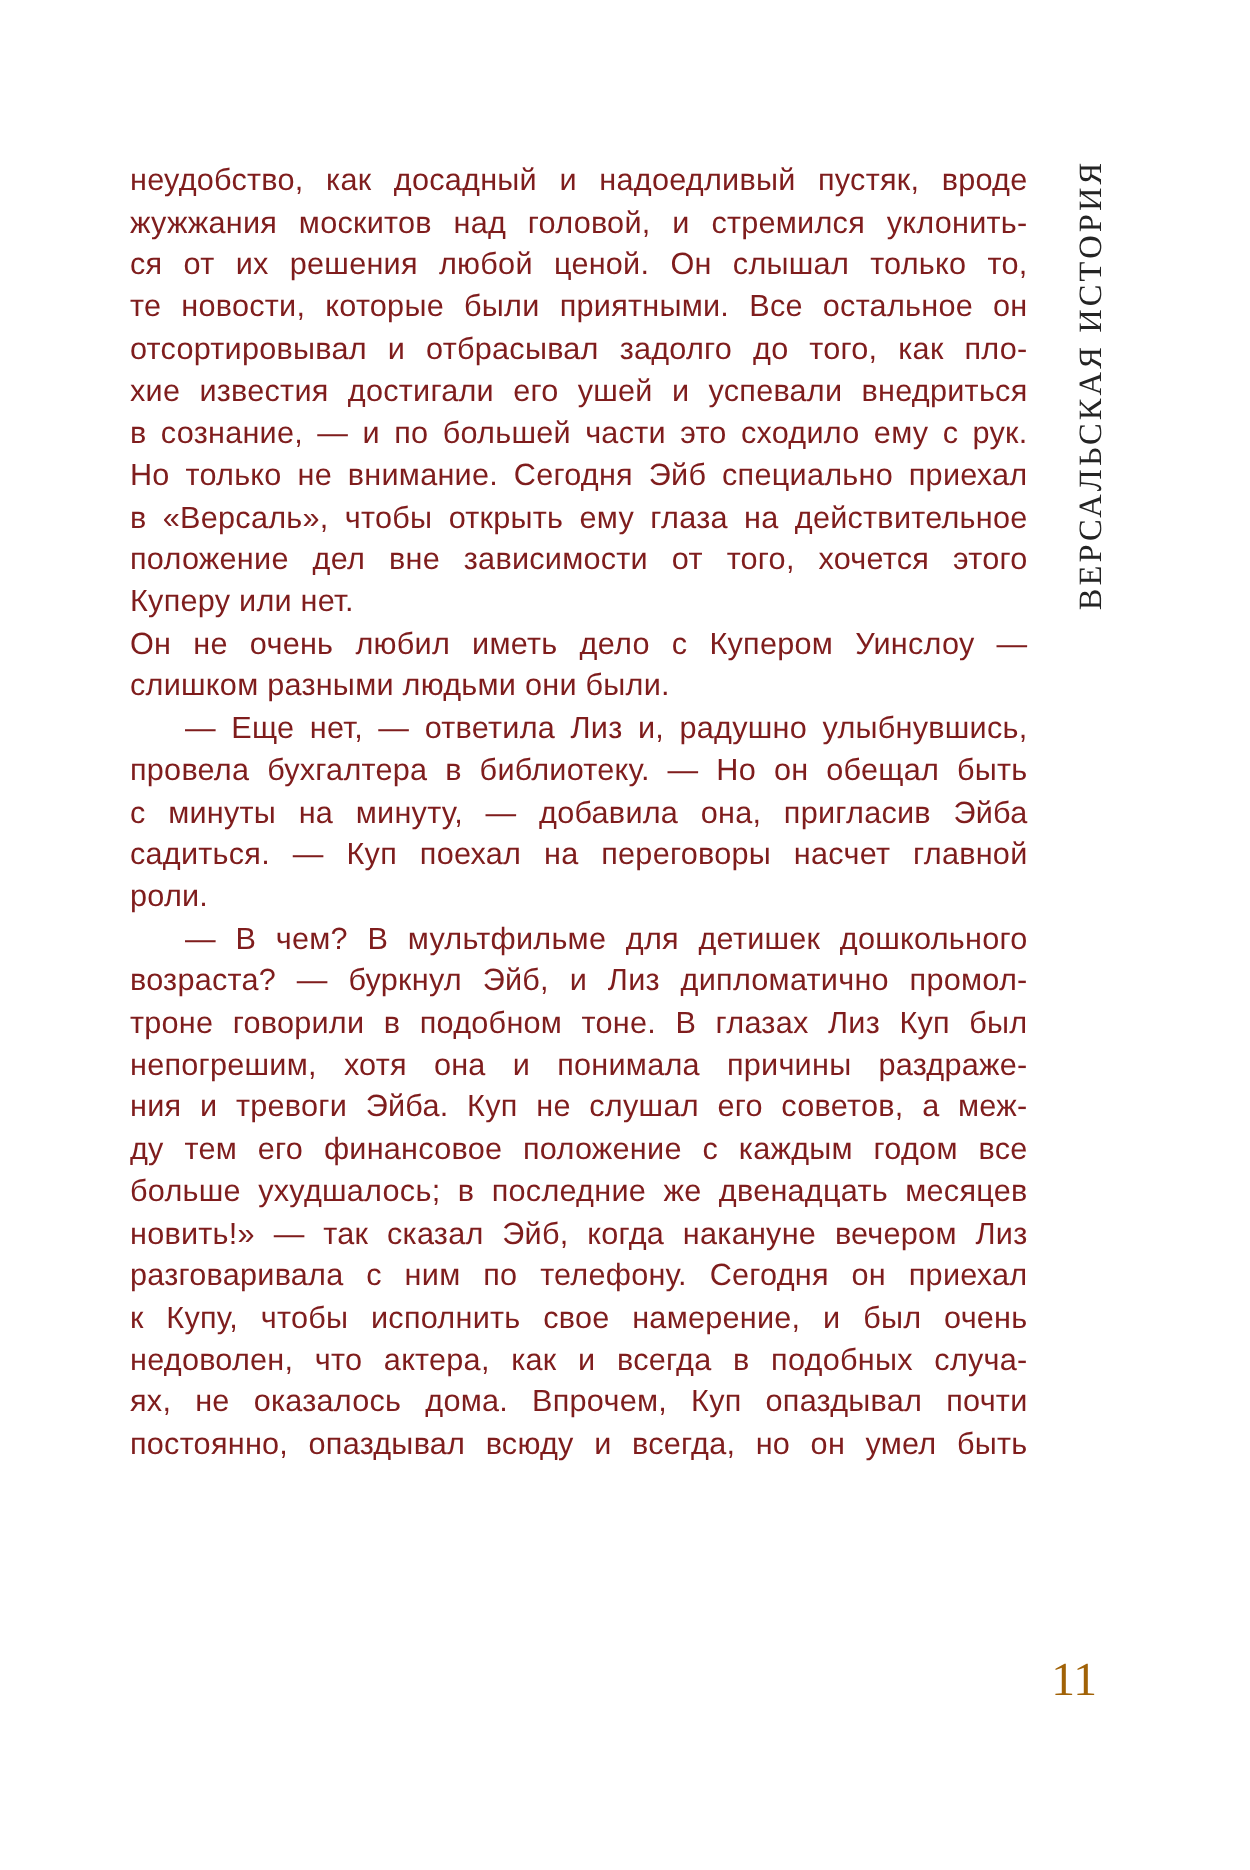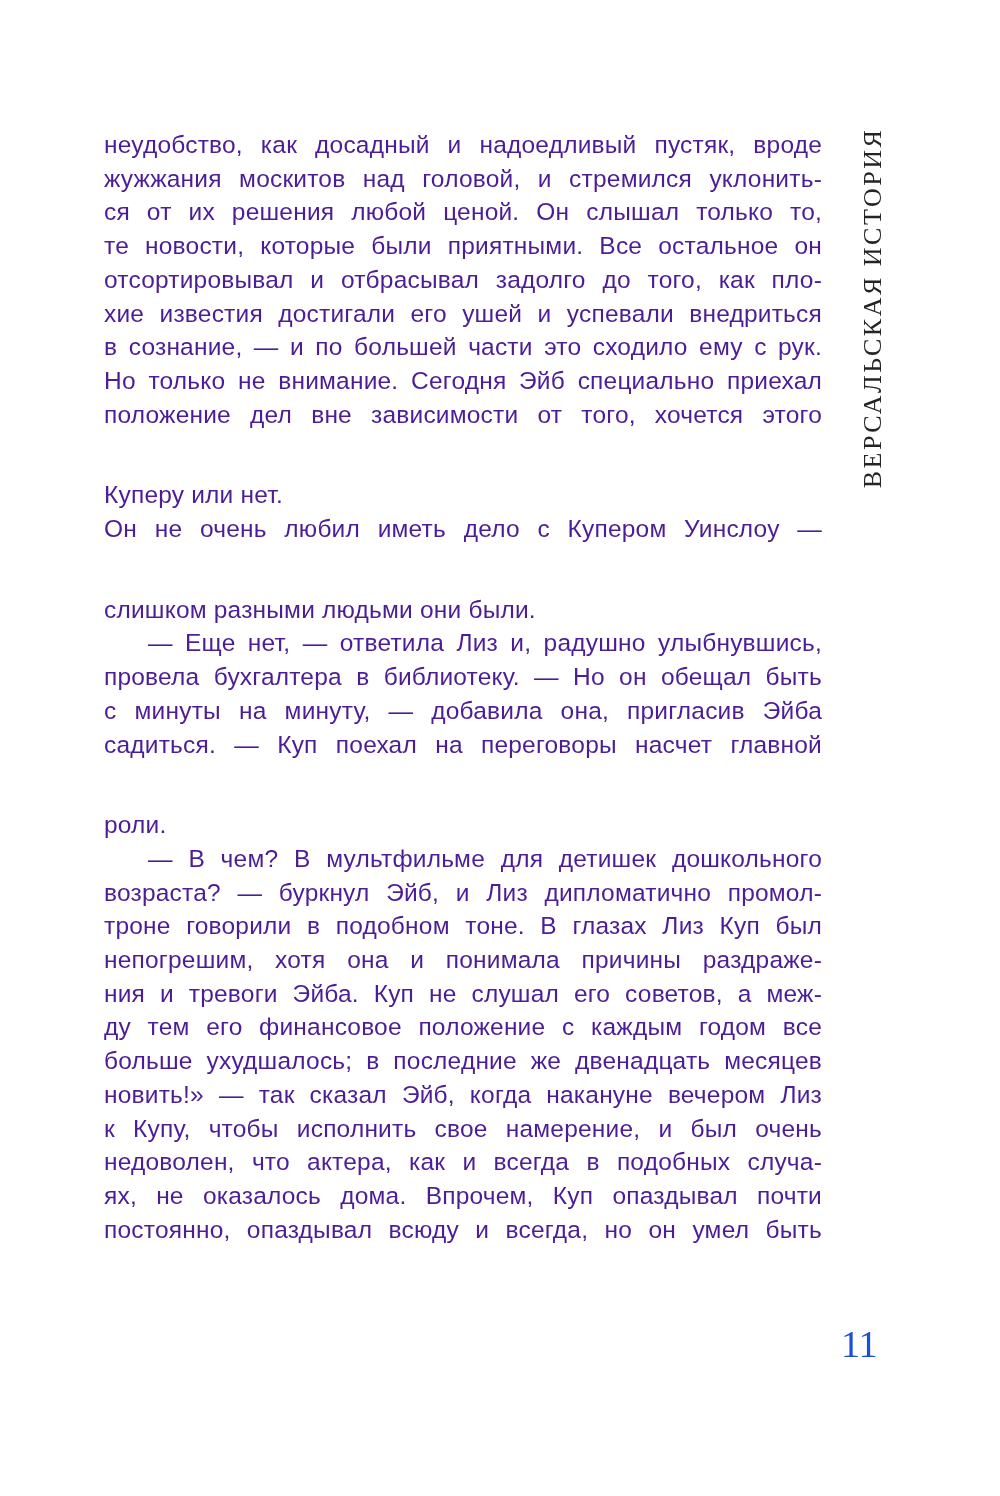--- a/index.html
+++ b/index.html
@@ -13,35 +13,34 @@
     height: 1496px;
     background: #ffffff;
     overflow: hidden;
     font-family: "Liberation Sans", sans-serif;
   }
   .text-block {
     position: absolute;
     left: 104px;
     top: 128px;
     width: 718px;
-    color: #4c1d95;
+    color: #7f1d1d;
     font-size: 24.5px;
     line-height: 33.7px;
     font-weight: 400;
     letter-spacing: 0.2px;
   }
   .para { margin: 0; }
   .line {
     text-align: justify;
     text-align-last: justify;
     white-space: normal;
   }
   .line.last {
     text-align-last: left;
-    margin-top: 47px;
   }
   .line.first-indent {
     padding-left: 44px;
   }
   .running-title {
     position: absolute;
     left: 873px;
     top: 308px;
     transform: translate(-50%, -50%) rotate(-90deg);
     white-space: nowrap;
@@ -49,39 +48,40 @@
     font-size: 26px;
     letter-spacing: 2.5px;
     color: #242424;
   }
   .page-number {
     position: absolute;
     left: 841px;
     top: 1322px;
     font-family: "Liberation Serif", serif;
     font-size: 38px;
-    color: #1d4ed8;
+    color: #a16207;
   }
 </style>
 </head>
 <body>
 
 <div class="page">
   <div class="running-title">ВЕРСАЛЬСКАЯ ИСТОРИЯ</div>
 
   <div class="text-block">
       <div class="para">
         <div class="line">неудобство, как досадный и надоедливый пустяк, вроде</div>
         <div class="line">жужжания москитов над головой, и стремился уклонить-</div>
         <div class="line">ся от их решения любой ценой. Он слышал только то,</div>
         <div class="line">те новости, которые были приятными. Все остальное он</div>
         <div class="line">отсортировывал и отбрасывал задолго до того, как пло-</div>
         <div class="line">хие известия достигали его ушей и успевали внедриться</div>
         <div class="line">в сознание, — и по большей части это сходило ему с рук.</div>
         <div class="line">Но только не внимание. Сегодня Эйб специально приехал</div>
+        <div class="line">в «Версаль», чтобы открыть ему глаза на действительное</div>
         <div class="line">положение дел вне зависимости от того, хочется этого</div>
         <div class="line last">Куперу или нет.</div>
       </div>
       <div class="para">
         <div class="line">Он не очень любил иметь дело с Купером Уинслоу —</div>
         <div class="line last">слишком разными людьми они были.</div>
       </div>
       <div class="para">
         <div class="line first-indent">— Еще нет, — ответила Лиз и, радушно улыбнувшись,</div>
         <div class="line">провела бухгалтера в библиотеку. — Но он обещал быть</div>
@@ -91,20 +91,21 @@
       </div>
       <div class="para">
         <div class="line first-indent">— В чем? В мультфильме для детишек дошкольного</div>
         <div class="line">возраста? — буркнул Эйб, и Лиз дипломатично промол-</div>
         <div class="line">троне говорили в подобном тоне. В глазах Лиз Куп был</div>
         <div class="line">непогрешим, хотя она и понимала причины раздраже-</div>
         <div class="line">ния и тревоги Эйба. Куп не слушал его советов, а меж-</div>
         <div class="line">ду тем его финансовое положение с каждым годом все</div>
         <div class="line">больше ухудшалось; в последние же двенадцать месяцев</div>
         <div class="line">новить!» — так сказал Эйб, когда накануне вечером Лиз</div>
+        <div class="line">разговаривала с ним по телефону. Сегодня он приехал</div>
         <div class="line">к Купу, чтобы исполнить свое намерение, и был очень</div>
         <div class="line">недоволен, что актера, как и всегда в подобных случа-</div>
         <div class="line">ях, не оказалось дома. Впрочем, Куп опаздывал почти</div>
         <div class="line">постоянно, опаздывал всюду и всегда, но он умел быть</div>
       </div>
     </div>
 
   <div class="page-number">11</div>
 </div>
 

